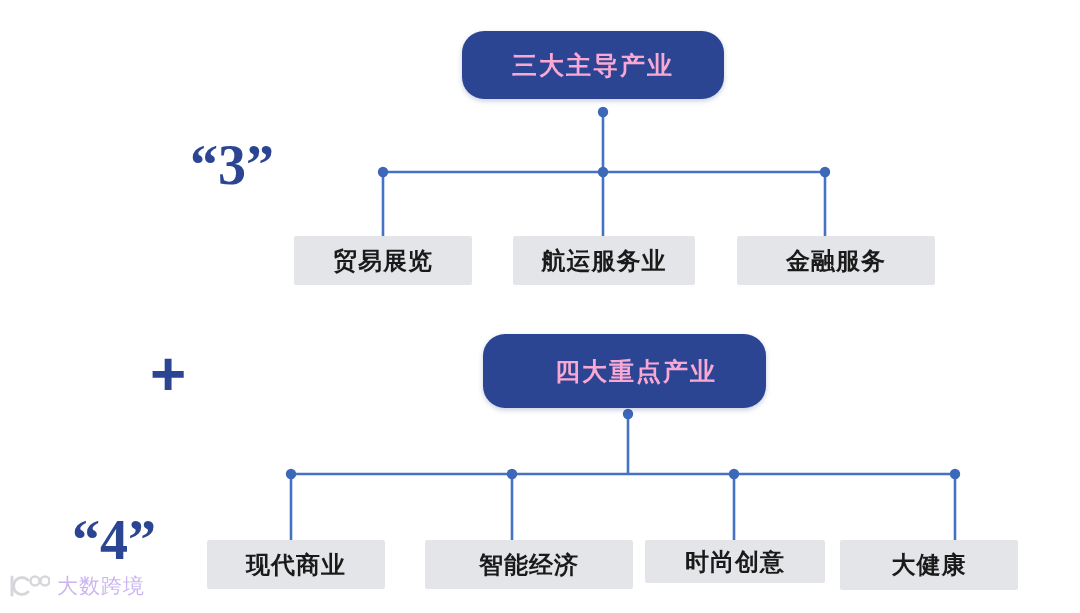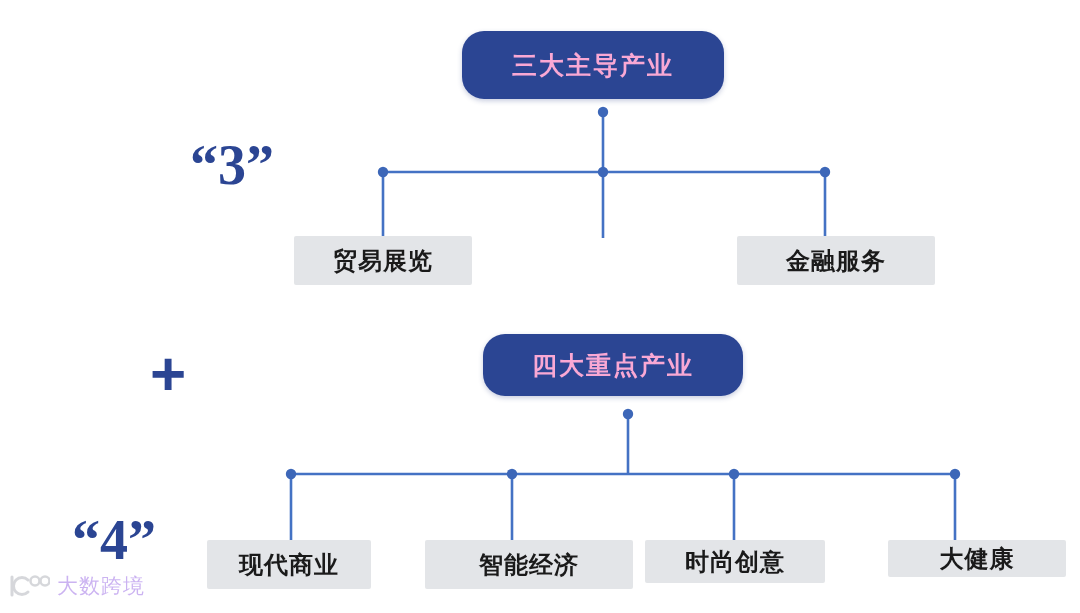--- a/index.html
+++ b/index.html
@@ -129,36 +129,37 @@
     <circle cx="734" cy="474" r="5.2" fill="#3D67B8"></circle>
     <circle cx="955" cy="474" r="5.2" fill="#3D67B8"></circle>
   </svg>
 
   <div class="big-label" id="label-three">“3”</div>
 
   <div class="header-box" id="header-three" style="left:462px; top:31px; width:262px; height:68px;">三大主导产业</div>
 
   <div class="leaf-box" style="left:294px; top:236px; width:178px; height:49px;">贸易展览</div>
 
+  <div class="leaf-box" style="left:513px; top:236px; width:182px; height:49px;">航运服务业</div>
 
   <div class="leaf-box" style="left:737px; top:236px; width:198px; height:49px;">金融服务</div>
 
   <div class="big-label" id="label-plus">+</div>
 
   <div class="big-label" id="label-four">“4”</div>
 
-  <div class="header-box" id="header-four" style="left:483px; top:334px; width:260px; height:62px;">四大重点产业</div>
+  <div class="header-box" id="header-four" style="left:483px; top:334px; width:260px; height:74px;padding-left:23px;">四大重点产业</div>
 
-  <div class="leaf-box" style="left:207px; top:540px; width:164px; height:49px;">现代商业</div>
+  <div class="leaf-box" style="left:207px; top:540px; width:178px; height:49px;">现代商业</div>
 
   <div class="leaf-box" style="left:425px; top:540px; width:208px; height:49px;">智能经济</div>
 
   <div class="leaf-box" style="left:645px; top:540px; width:180px; height:43px;">时尚创意</div>
 
-  <div class="leaf-box" style="left:888px; top:540px; width:178px; height:37px;">大健康</div>
+  <div class="leaf-box" style="left:840px; top:540px; width:178px; height:50px;">大健康</div>
 
   <div id="watermark">
     <svg width="42" height="26" viewBox="0 0 42 26" xmlns="http://www.w3.org/2000/svg">
       <path d="M4 4 L4 22" stroke="#8C9099" stroke-width="3" fill="none" stroke-linecap="round"></path>
       <path d="M20 7 A8.5 8.5 0 1 0 20 19" stroke="#8C9099" stroke-width="3" fill="none" stroke-linecap="round"></path>
       <circle cx="27" cy="8" r="4.5" stroke="#8C9099" stroke-width="2.6" fill="none"></circle>
       <circle cx="37" cy="8" r="4.5" stroke="#8C9099" stroke-width="2.6" fill="none"></circle>
     </svg>
     <span class="wm-text">大数跨境</span>
   </div>

